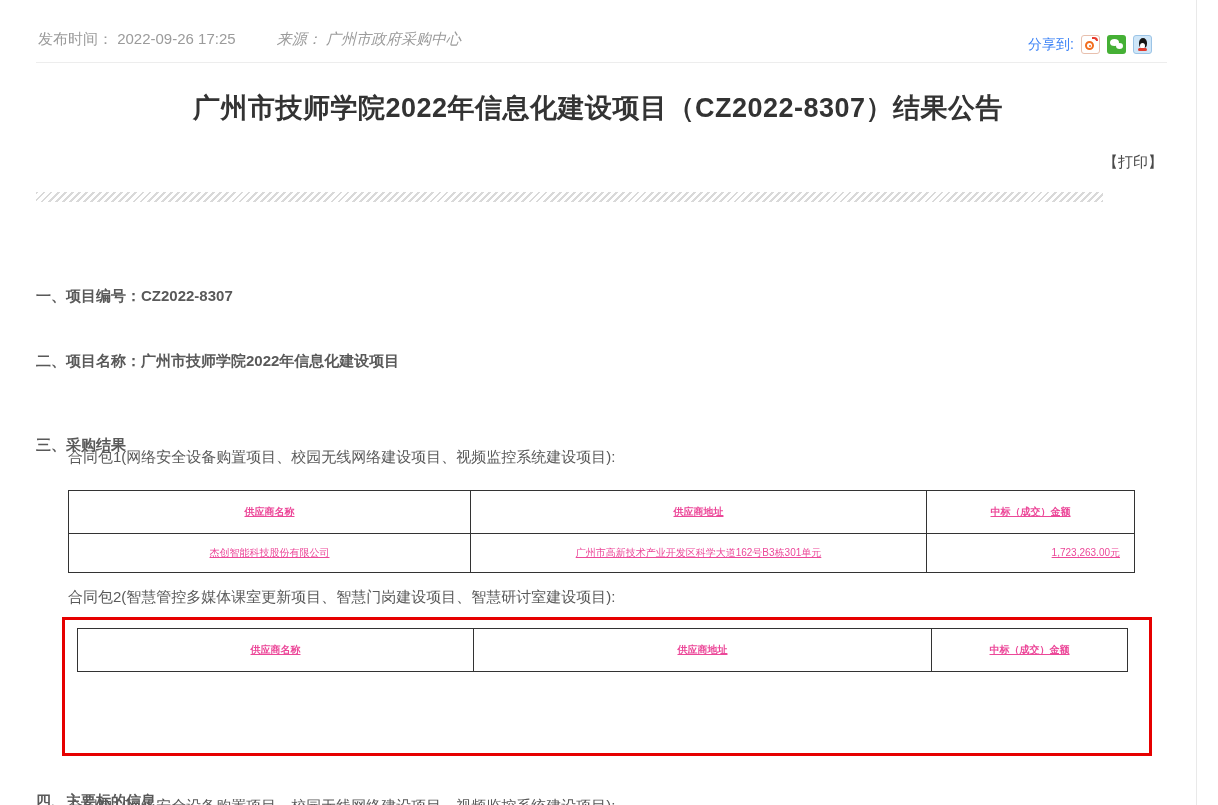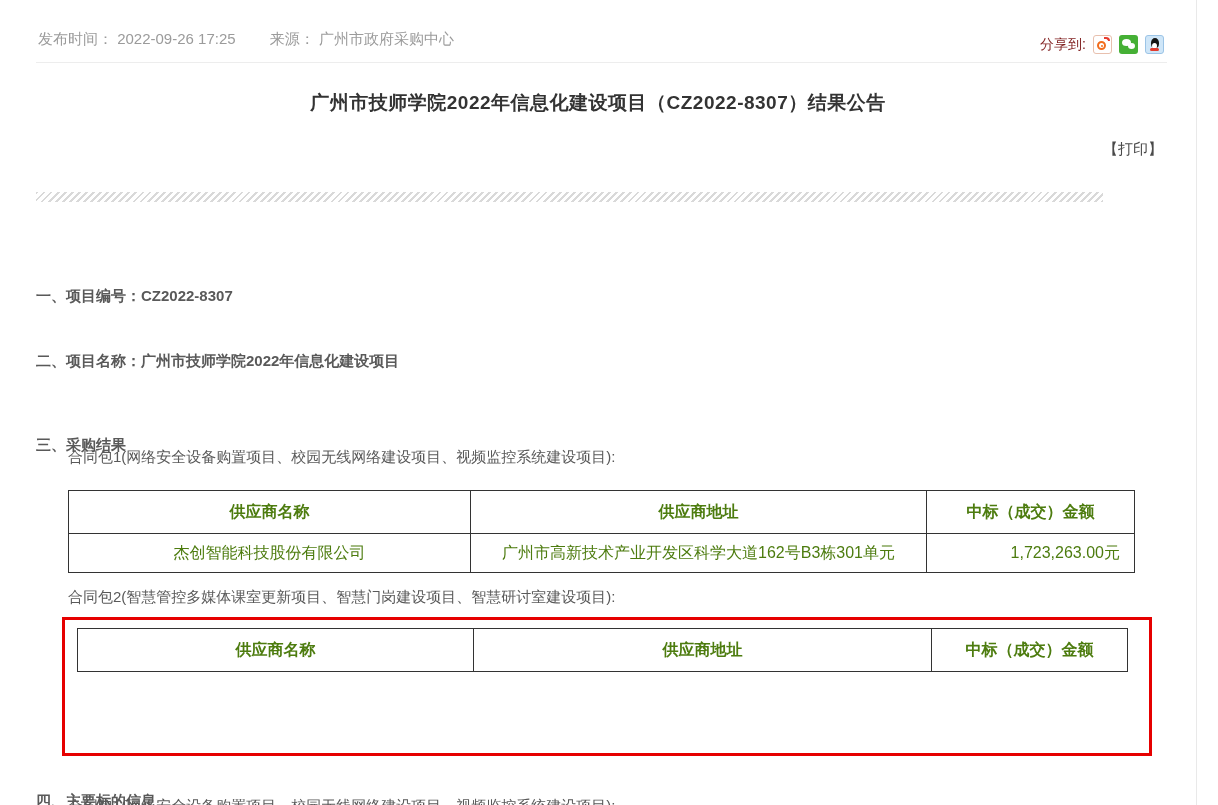--- a/index.html
+++ b/index.html
@@ -11,61 +11,61 @@
     color:#595959;
     position:relative;
     overflow:hidden;
   }
   .right-border { position:absolute; left:1196px; top:0; width:1px; height:805px; background:#e9e9e9; }
 
   
   .topbar { position:absolute; left:36px; top:0; width:1131px; height:63px; border-bottom:1px solid #ededed; }
   .meta { position:absolute; left:2px; bottom:13px; font-size:15px; color:#9b9b9b; }
   .meta span { margin-right:6px; }
-  .meta .src { margin-left:24px; }
-  .share { position:absolute; right:3px; bottom:8px; display:flex; align-items:center; font-size:14px; color:#7f1d1d; }
+  .meta .src { margin-left:31px;font-style:italic; }
+  .share { position:absolute; right:15px; bottom:8px; display:flex; align-items:center; font-size:14px; color:#3b82f6; }
   .share-ico { width:19px; height:19px; margin-left:7px; border-radius:3px; position:relative; display:inline-block; cursor:pointer; }
   
   .ico-weibo { background:#fff; border:1px solid #e8c0ae; }
   .ico-weibo .eye { position:absolute; left:3px; top:5px; width:9px; height:9px; border:2px solid #f26d1e; border-radius:50%; }
   .ico-weibo .eye::after { content:""; position:absolute; left:1.5px; top:1.5px; width:2px; height:2px; background:#f26d1e; border-radius:50%; }
   .ico-weibo .flame { position:absolute; right:1px; top:1px; width:6px; height:4px; border-top:2px solid #e83c2f; border-right:2px solid #e83c2f; border-top-right-radius:6px; }
   
   .ico-wechat { background:#45b035; }
   .ico-wechat .b1 { position:absolute; left:3px; top:4px; width:9px; height:7px; background:#fff; border-radius:50%; }
   .ico-wechat .b2 { position:absolute; left:9px; top:8px; width:7px; height:6px; background:#fff; border-radius:50%; }
   
   .ico-qq { background:#cfe6f8; border:1px solid #9cc4e6; }
   .ico-qq .head { position:absolute; left:4.5px; top:2px; width:8px; height:10px; background:#141414; border-radius:50% 50% 45% 45%; }
   .ico-qq .belly { position:absolute; left:6px; top:7px; width:5px; height:6px; background:#fff; border-radius:50%; }
   .ico-qq .scarf { position:absolute; left:4px; top:12px; width:9px; height:2.5px; background:#e23b2e; border-radius:2px; }
 
   
-  .page-title { position:absolute; top:90px; left:0; width:1196px; text-align:center; font-size:19px; font-weight:bold; color:#333; letter-spacing:0.5px; }
-  .print-row { position:absolute; top:140px; left:0; width:1163px; text-align:right; font-size:15px; color:#4a4a4a; }
+  .page-title { position:absolute; top:90px; left:0; width:1196px; text-align:center; font-size:27px; font-weight:bold; color:#333; letter-spacing:0.5px; }
+  .print-row { position:absolute; top:153px; left:0; width:1163px; text-align:right; font-size:15px; color:#4a4a4a; }
   .print-btn { cursor:pointer; }
 
   
   .hatch { position:absolute; left:36px; top:192px; width:1067px; height:10px;
            background:repeating-linear-gradient(135deg,#d9d9d9 0,#d9d9d9 2px,#ffffff 2px,#ffffff 5px); }
 
   
   .sec { position:absolute; left:36px; font-size:15px; font-weight:bold; color:#595959; }
   .sec-1 { top:287px; }
   .sec-2 { top:352px; }
   .sec-3 { top:436px; }
   .sec-4 { top:760px;margin-top:32px; }
   .pkg-label { position:absolute; left:68px; font-size:15px; color:#595959; }
   .pkg-1 { top:448px; }
   .pkg-2 { top:588px; }
   .partial-line { position:absolute; left:68px; top:797px; font-size:15px; color:#595959; }
 
   
   table.result { border-collapse:collapse; table-layout:fixed; background:#fff; }
-  table.result th, table.result td { border:1px solid #333; font-size:16px; color:#4d7c0f; text-align:center; vertical-align:middle; padding:0; }
+  table.result th, table.result td { border:1px solid #333; font-size:10px; color:#ec4899; text-align:center; vertical-align:middle; padding:0;text-decoration:underline; }
   table.result th { font-weight:bold; height:43px; }
   table.result td { height:39px; }
   table.result td.money { text-align:right; padding-right:14px; }
   .table-1 { position:absolute; left:68px; top:490px; width:1066px; }
   .table-1 .c1 { width:402px; } .table-1 .c2 { width:456px; } .table-1 .c3 { width:208px; }
 
   .highlight-box { position:absolute; left:62px; top:617px; width:1090px; height:139px; border:3px solid #e60000; }
   .table-2 { position:absolute; left:12px; top:8px; width:1050px; }
   .table-2 .c1 { width:396px; } .table-2 .c2 { width:458px; } .table-2 .c3 { width:196px; }
   .table-2 td.addr { line-height:1.9; padding:6px 44px; }

